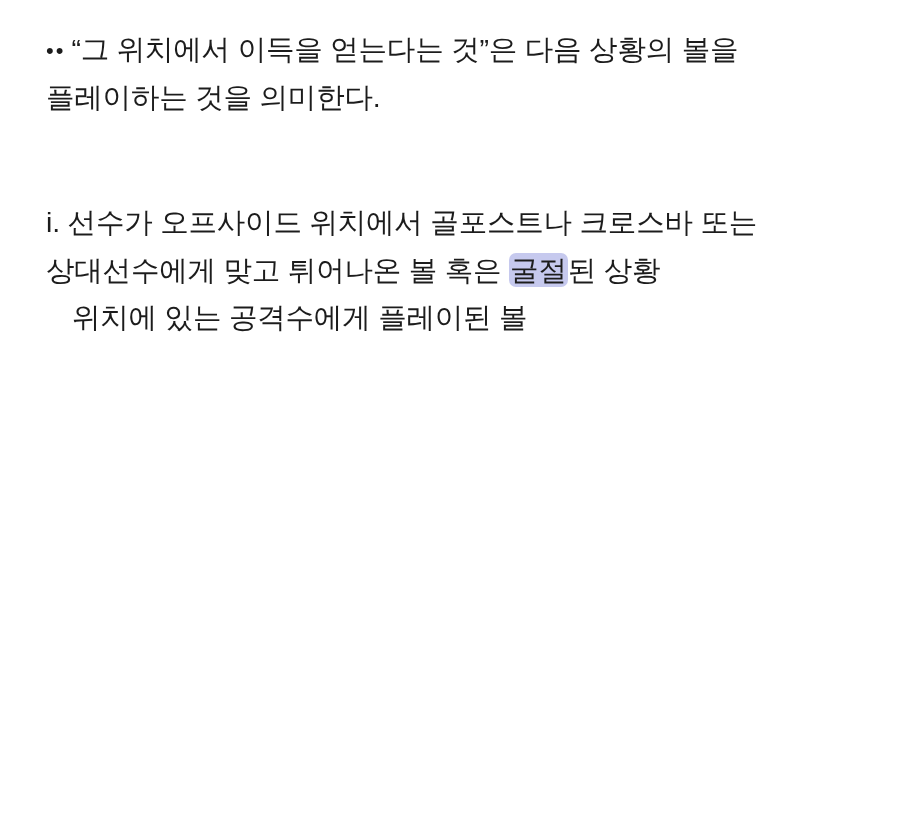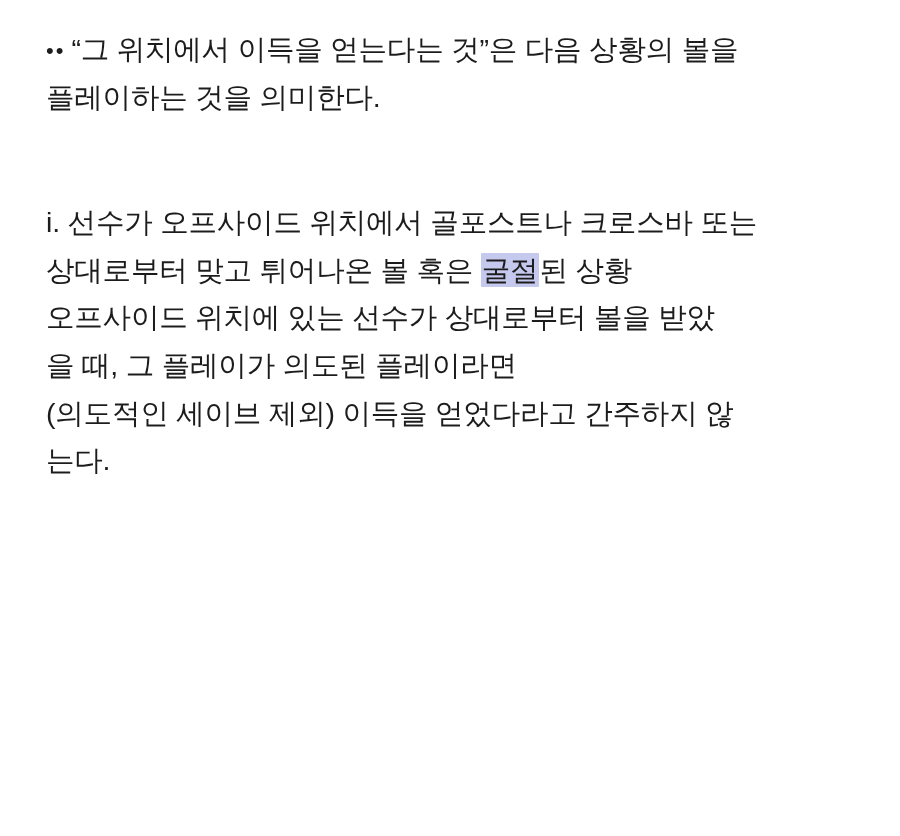--- a/index.html
+++ b/index.html
@@ -50,47 +50,42 @@
     letter-spacing: -0.2px;
     color: #1c1c1c;
     word-break: keep-all;
   }
   .indent {
     padding-left: 26px;
   }
   .hl {
     background: #c6c9ee;
     padding: 1px 1px;
-    border-radius: 1px;
+    border-radius: 7px;
   }
   .tail-block {
     margin-top: 0;
   }
 </style>
 </head>
 <body>
 
 <div class="page">
 
   <p class="para bullet-para">
     <span class="bullet-mark">••</span><span>“그 위치에서 이득을 얻는다는 것”은 다음 상황의 볼을 플레이하는 것을 의미한다.</span>
   </p>
 
   <div class="spacer"></div>
 
   <div class="list-block">
 
     <div class="list-line">
       <span>i.</span>
-      <span>선수가 오프사이드 위치에서 골포스트나 크로스바 또는 상대로부터 맞고 튀어나온 볼 혹은 </span><span class="hl">굴절</span><span>된 상황</span>
+      <span>선수가 오프사이드 위치에서 골포스트나 크로스바 또는 상대선수에게 맞고 튀어나온 볼 혹은 </span><span class="hl">굴절</span><span>된 상황</span>
     </div>
 
+    <div class="list-line indent">위치에 있는 공격수에게 플레이된 볼</div>
 
   </div>
 
-  <div class="tail-block">
-    <div class="list-line">오프사이드 위치에 있는 선수가 상대로부터 볼을 받았</div>
-    <div class="list-line">을 때, 그 플레이가 의도된 플레이라면</div>
-    <div class="list-line">(의도적인 세이브 제외) 이득을 얻었다라고 간주하지 않</div>
-    <div class="list-line">는다.</div>
-  </div>
 
 </div>
 
 </body></html>

